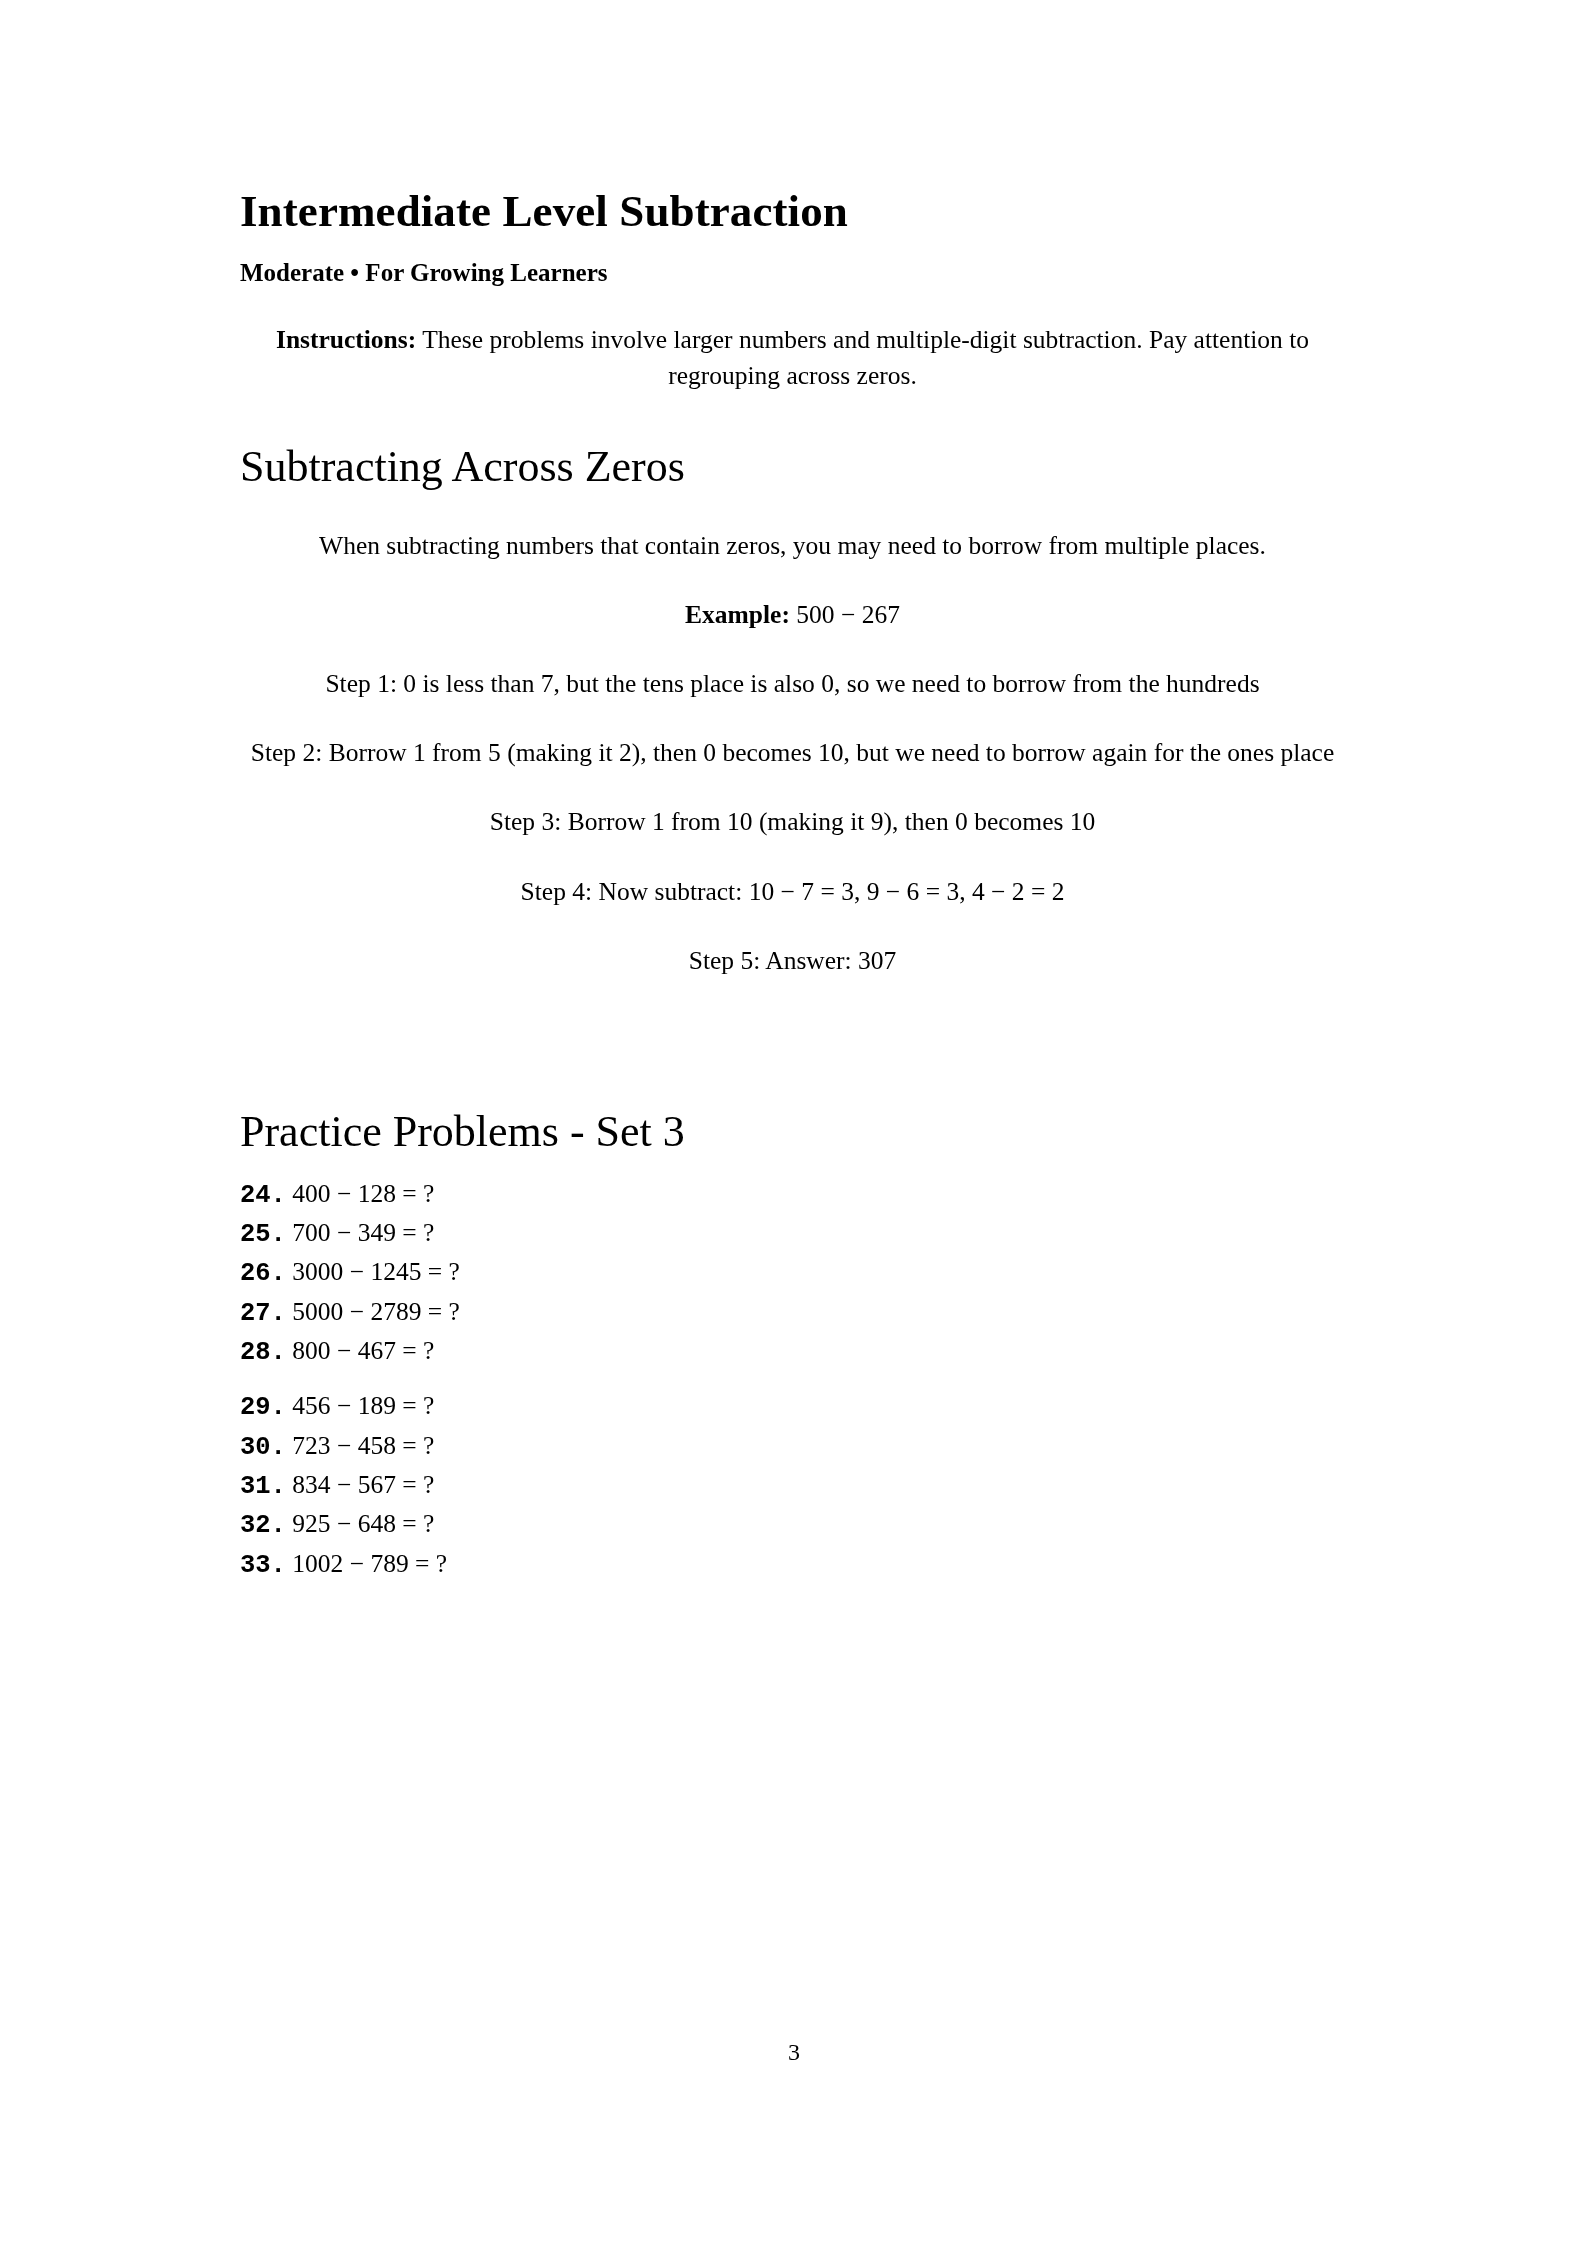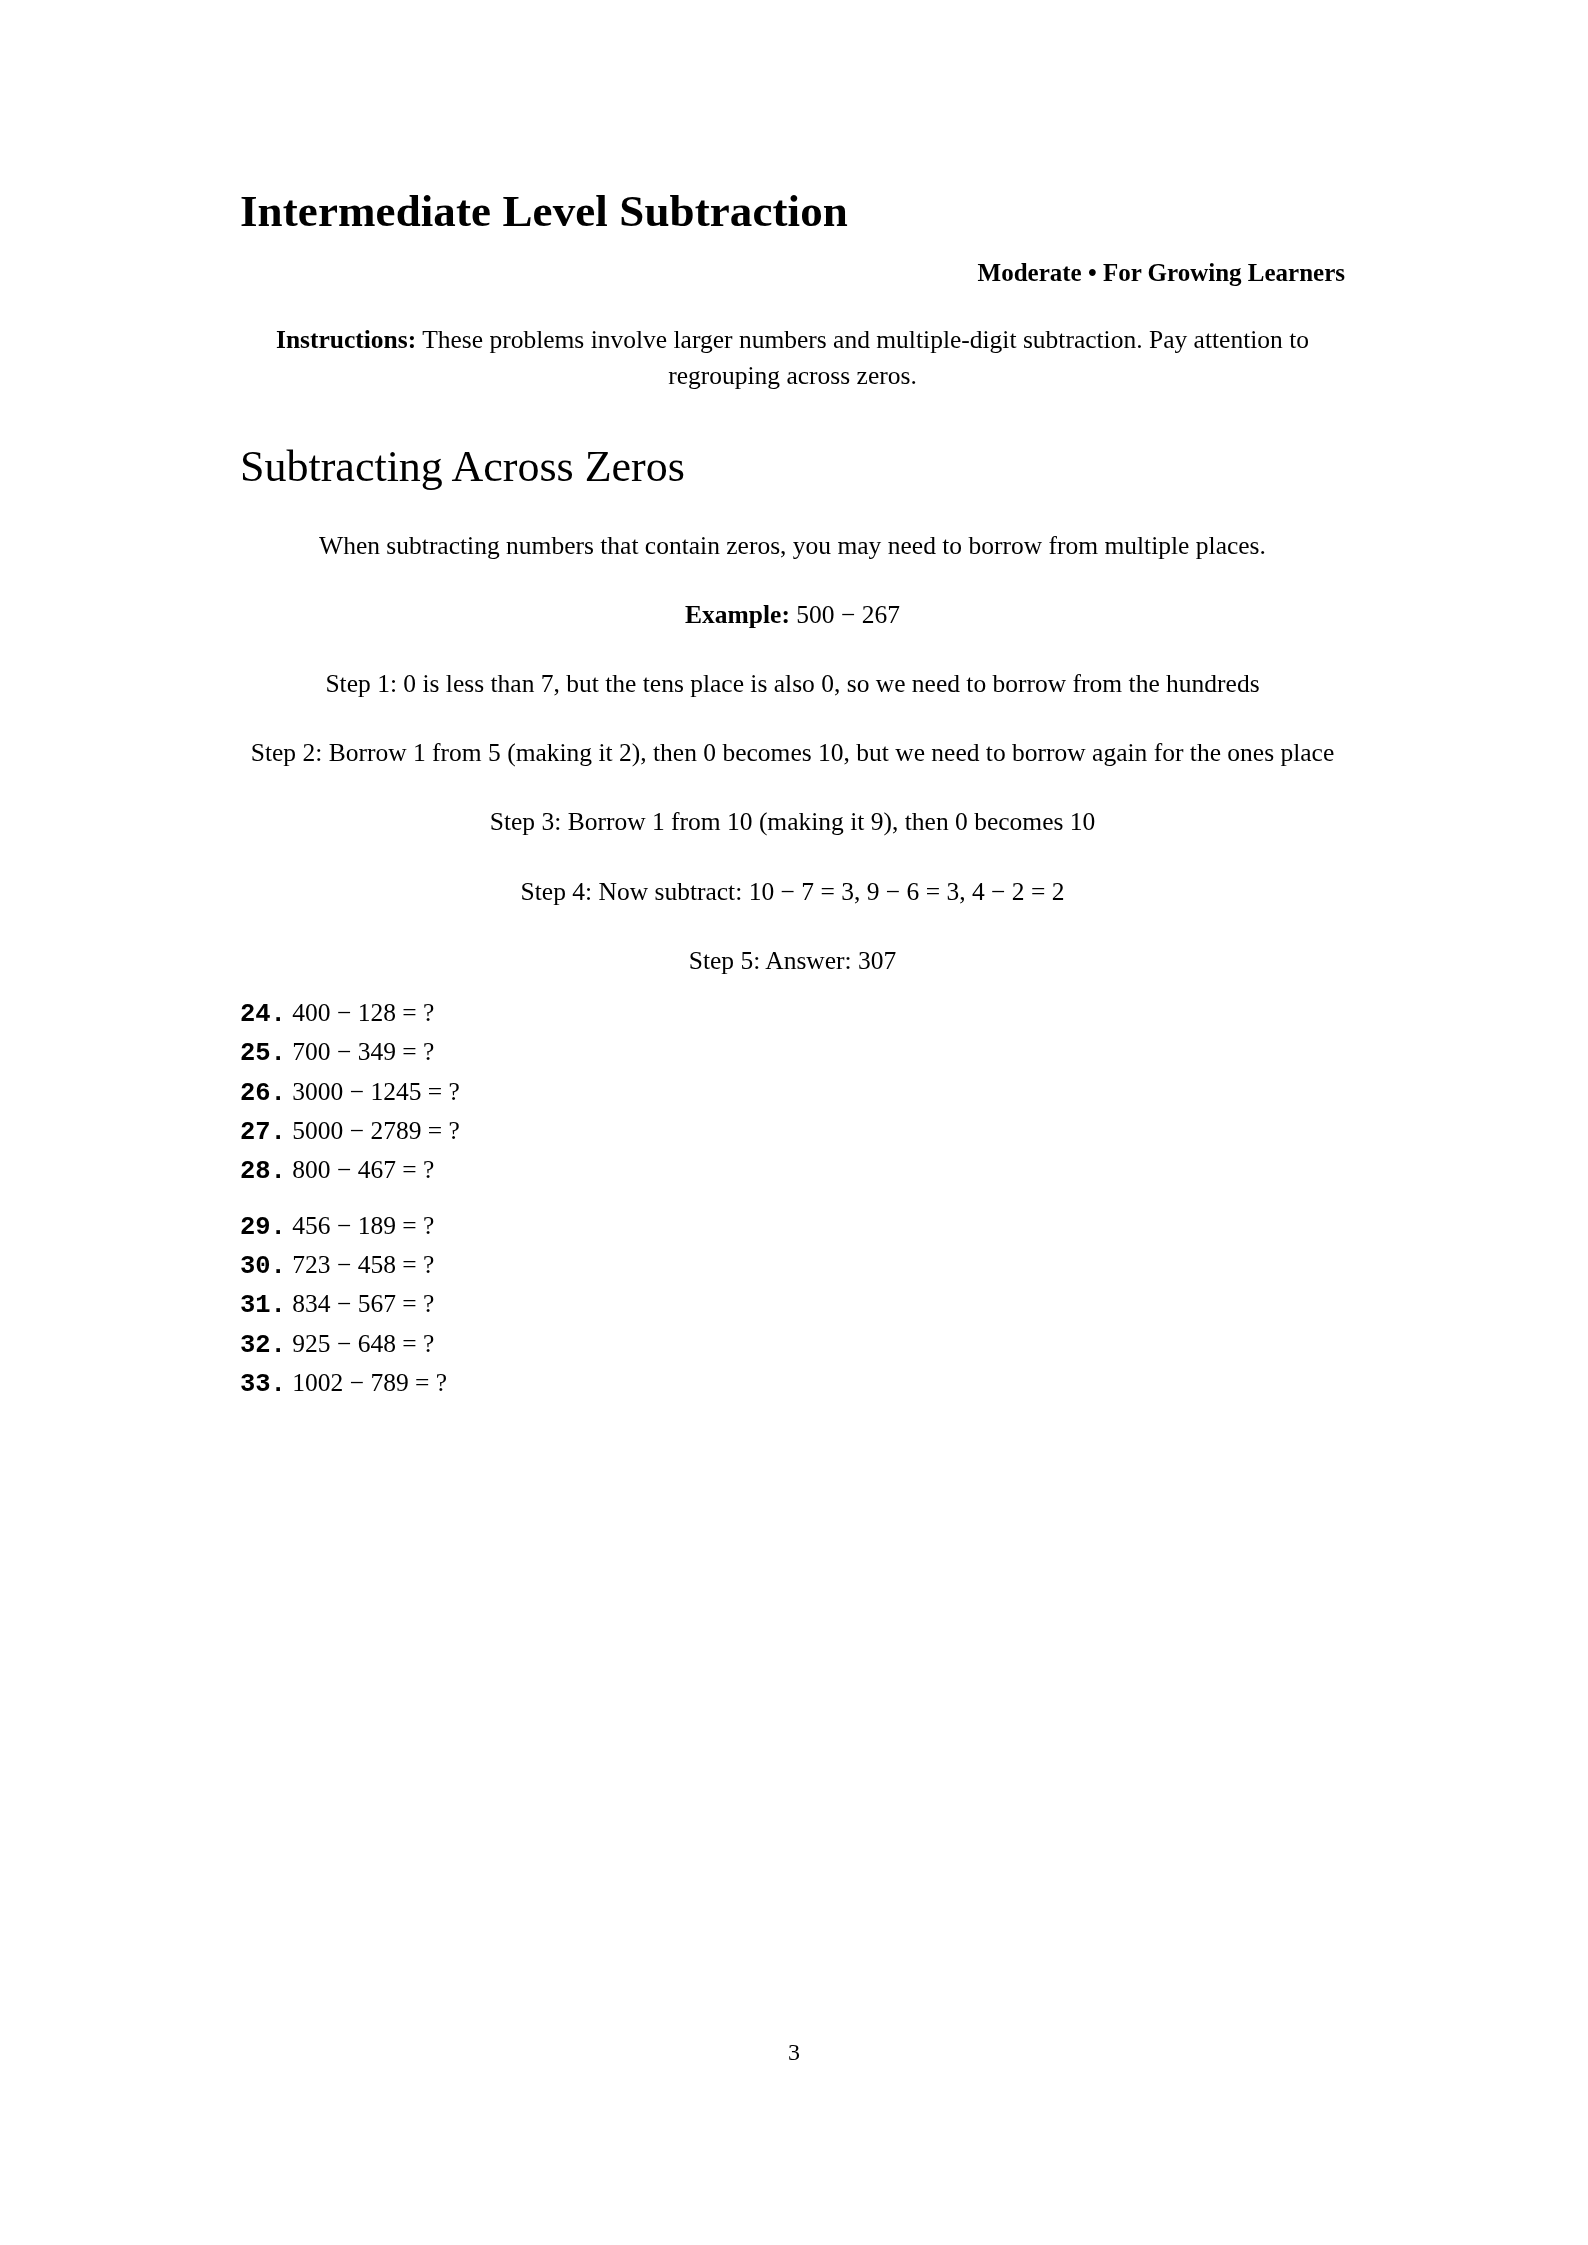--- a/index.html
+++ b/index.html
@@ -38,21 +38,20 @@
     line-height: 1.12;
     margin: 0 0 0 0;
     letter-spacing: 0.1px;
   }
 
   .doc-subtitle {
     font-size: 25px;
     font-weight: bold;
     line-height: 1.2;
     margin: 22px 0 0 0;
-    text-align: right;
   }
 
   
   p.body {
     font-size: 25.5px;
     line-height: 1.38;
     margin: 34px 0 0 0;
     text-align: center;
     font-family: Liberation Serif, serif;
   }
@@ -129,20 +128,21 @@
     <p class="body">Step 1: 0 is less than 7, but the tens place is also 0, so we need to borrow from the hundreds</p>
 
     <p class="body">Step 2: Borrow 1 from 5 (making it 2), then 0 becomes 10, but we need to borrow again for the ones place</p>
 
     <p class="body">Step 3: Borrow 1 from 10 (making it 9), then 0 becomes 10</p>
 
     <p class="body">Step 4: Now subtract: 10 − 7 = 3, 9 − 6 = 3, 4 − 2 = 2</p>
 
     <p class="body">Step 5: Answer: 307</p>
 
+    <h2 class="section practice">Practice Problems - Set 3</h2>
 
     <ol class="problems">
       <li><span class="num">24.</span><span class="expr"> 400 − 128 = ?</span></li>
       <li><span class="num">25.</span><span class="expr"> 700 − 349 = ?</span></li>
       <li><span class="num">26.</span><span class="expr"> 3000 − 1245 = ?</span></li>
       <li><span class="num">27.</span><span class="expr"> 5000 − 2789 = ?</span></li>
       <li><span class="num">28.</span><span class="expr"> 800 − 467 = ?</span></li>
     </ol>
 
 

